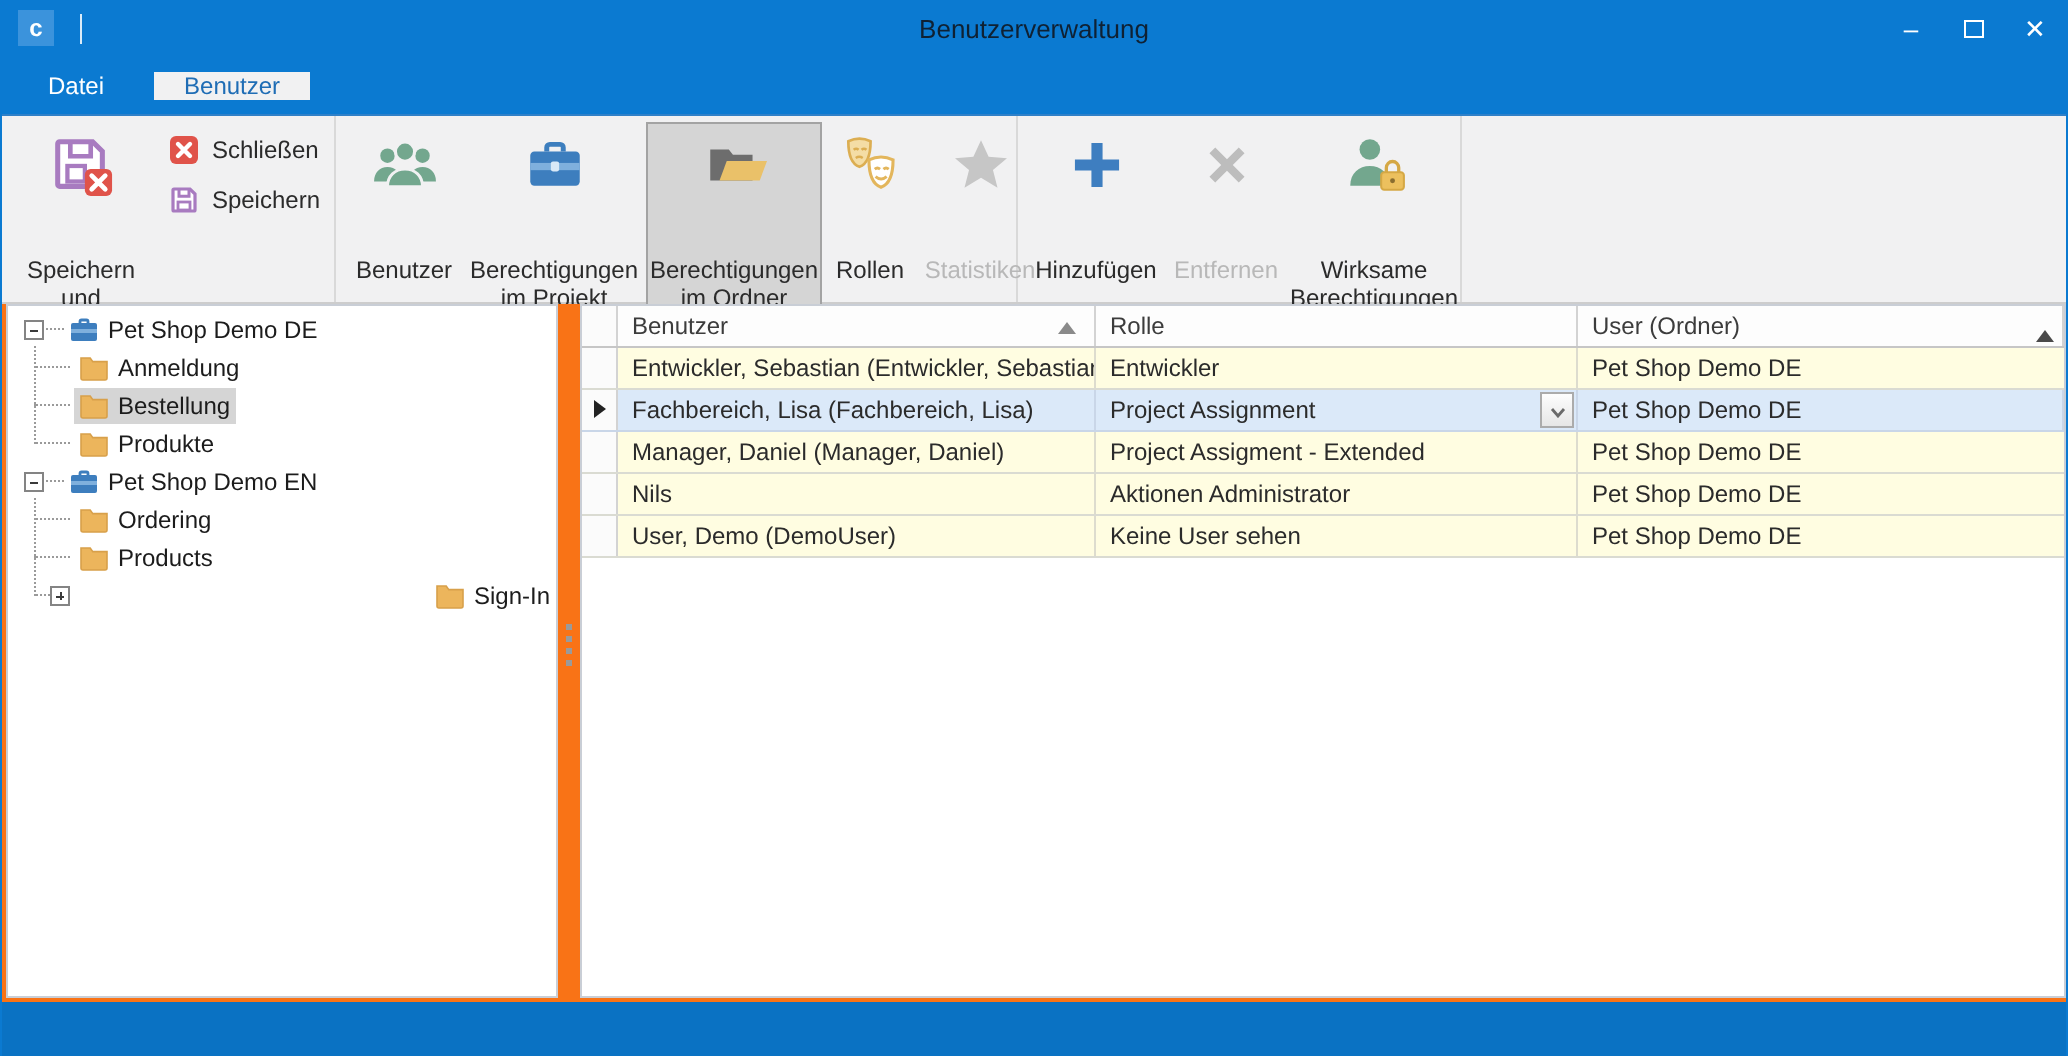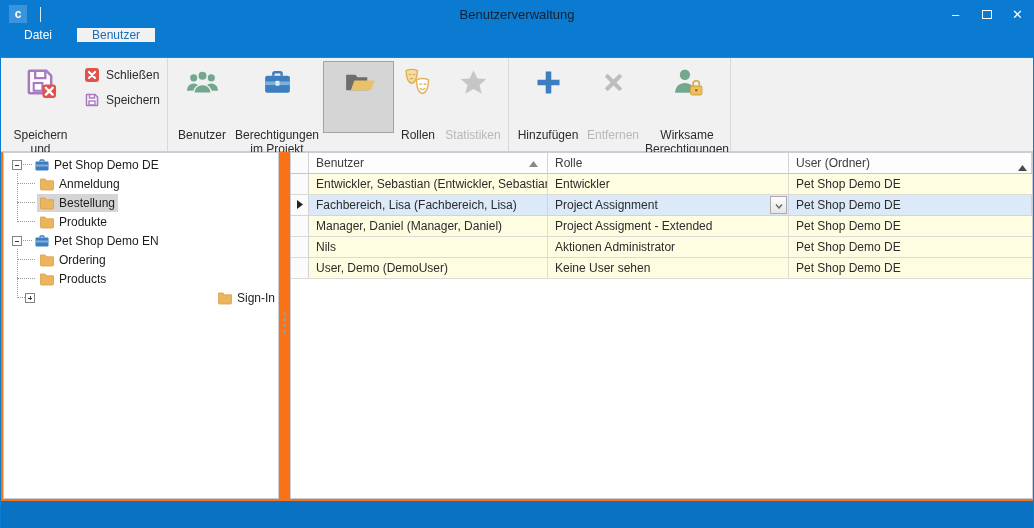--- a/index.html
+++ b/index.html
@@ -15,21 +15,21 @@
   .qat-sep { width:1px; height:15px; background:rgba(255,255,255,.85); margin-left:13px; }
   .win-title { position:absolute; left:200px; right:200px; text-align:center; color:#0f2133;
                font-size:13px; }
   .win-controls { margin-left:auto; display:flex; height:100%; }
   .win-btn { width:31px; height:100%; display:flex; align-items:center; justify-content:center;
              color:#fff; font-size:13px; cursor:default; }
   .max-glyph { width:10px; height:9px; border:1px solid #fff; display:inline-block; }
 
   
   .tabrow { position:absolute; top:28px; left:0; right:0; height:29px; background:#0b7ad1;
-            display:flex; align-items:flex-start; padding-left:8px; }
+            display:flex; align-items:center; padding-left:8px; }
   .tab { padding:0 15px; color:#fff; font-size:12px; display:flex; align-items:center; }
   .tab.active { background:#f1f1f2; color:#1f6db5; margin-left:10px; }
 
   
   .ribbon { position:absolute; top:57px; left:0; right:0; height:95px; background:#f1f1f2;
             border-top:1px solid #2f80c8; border-bottom:1px solid #cdcdcd; display:flex; }
   .rgroup { position:relative; height:100%; border-right:1px solid #d9d9d9;
             display:flex; flex-direction:column; }
   .rgroup-body { flex:1; display:flex; align-items:flex-start; padding:3px 3px 0 4px; }
   .rgroup-label { height:17px; text-align:center; color:#9a9a9a; font-size:14px; line-height:15px; }
@@ -181,20 +181,21 @@
           </span>
           <span>Berechtigungen im Projekt</span>
         </div>
         <div class="big-btn pressed" style="width:88px;">
           <span class="icon32">
             <svg viewBox="0 0 32 32" width="33" height="33">
               <path d="M4 8.5h9l2 2.5h9.5V23.5H4z" fill="#6d6d6d"></path>
               <path d="M8.5 23.5 12 14h19.5L28 23.5z" fill="#eac169"></path>
             </svg>
           </span>
+          <span>Berechtigungen im Ordner</span>
         </div>
         <div class="big-btn" style="width:46px;">
           <span class="icon32">
             <svg viewBox="0 0 32 32" width="33" height="33">
               <path d="M5 4.5c3.6-1.7 7.2-1.7 10.8 0 0 6.8-1.9 11.2-5.4 12.4C6.9 15.7 5 11.3 5 4.5z" fill="#f4dda5" stroke="#dcae52" stroke-width="1.3"></path>
               <path d="M7.6 8.6q1.2-1 2.4 0M11.4 8.6q1.2-1 2.4 0" stroke="#dcae52" stroke-width="1.2" fill="none"></path>
               <path d="M8.6 12.6q1.7-1.1 3.4 0" stroke="#dcae52" stroke-width="1.2" fill="none"></path>
               <path d="M15 13.5c3.9-1.8 7.8-1.8 11.7 0 0 7.3-2 12-5.85 13.3C17 25.5 15 20.8 15 13.5z" fill="#fff" stroke="#e3b65c" stroke-width="1.5"></path>
               <path d="M17.8 18q1.3-1.1 2.6 0M22 18q1.3-1.1 2.6 0" stroke="#e3b65c" stroke-width="1.3" fill="none"></path>
               <path d="M18.2 21.6q2.7 2.3 5.4 0" stroke="#e3b65c" stroke-width="1.4" fill="none"></path>

